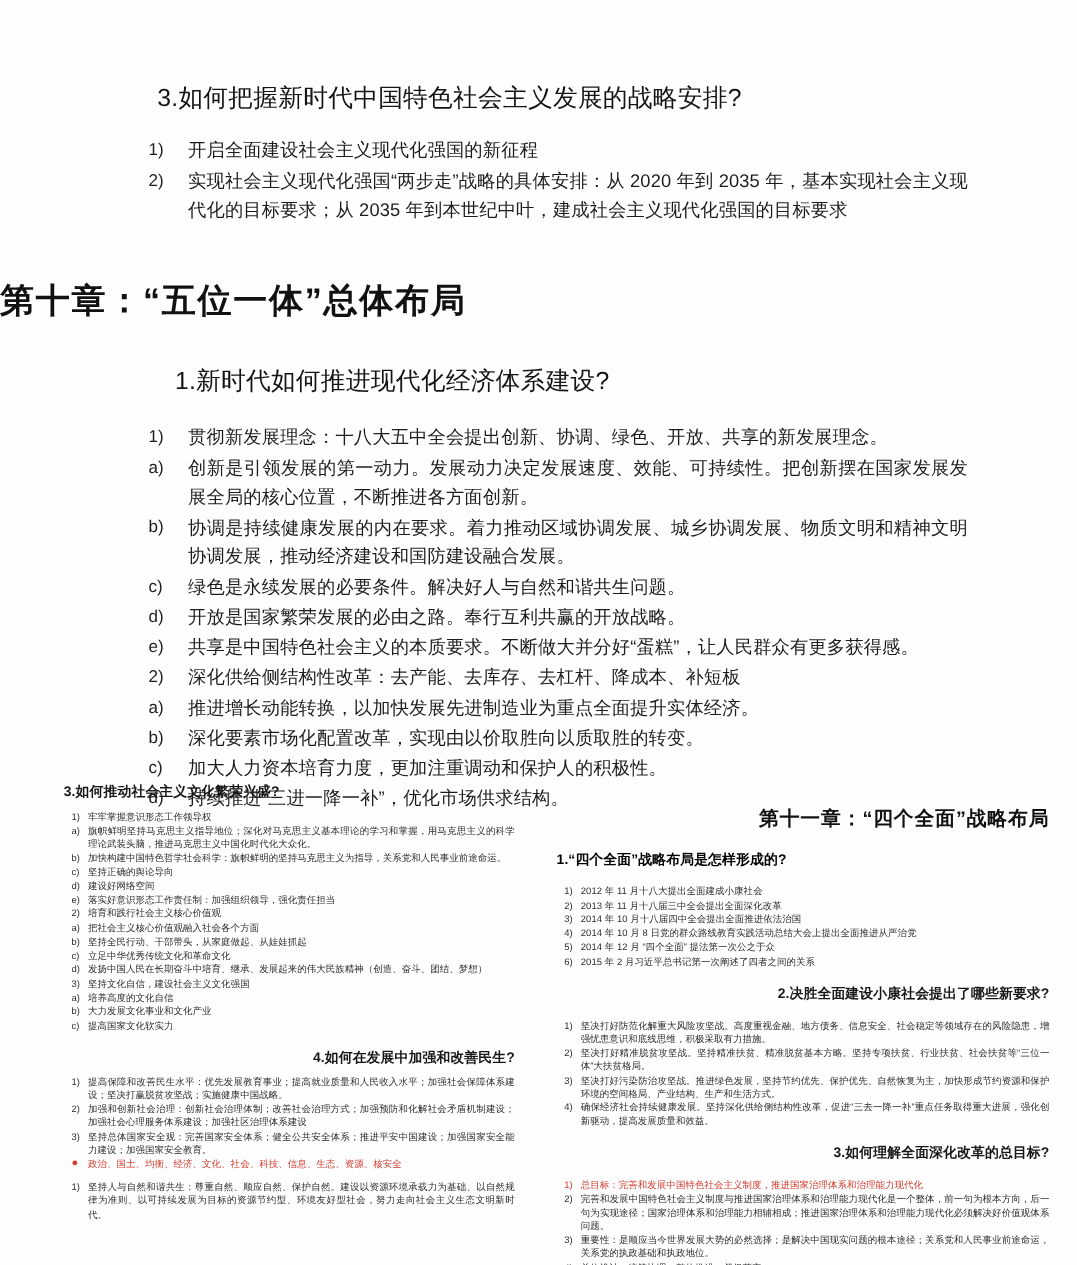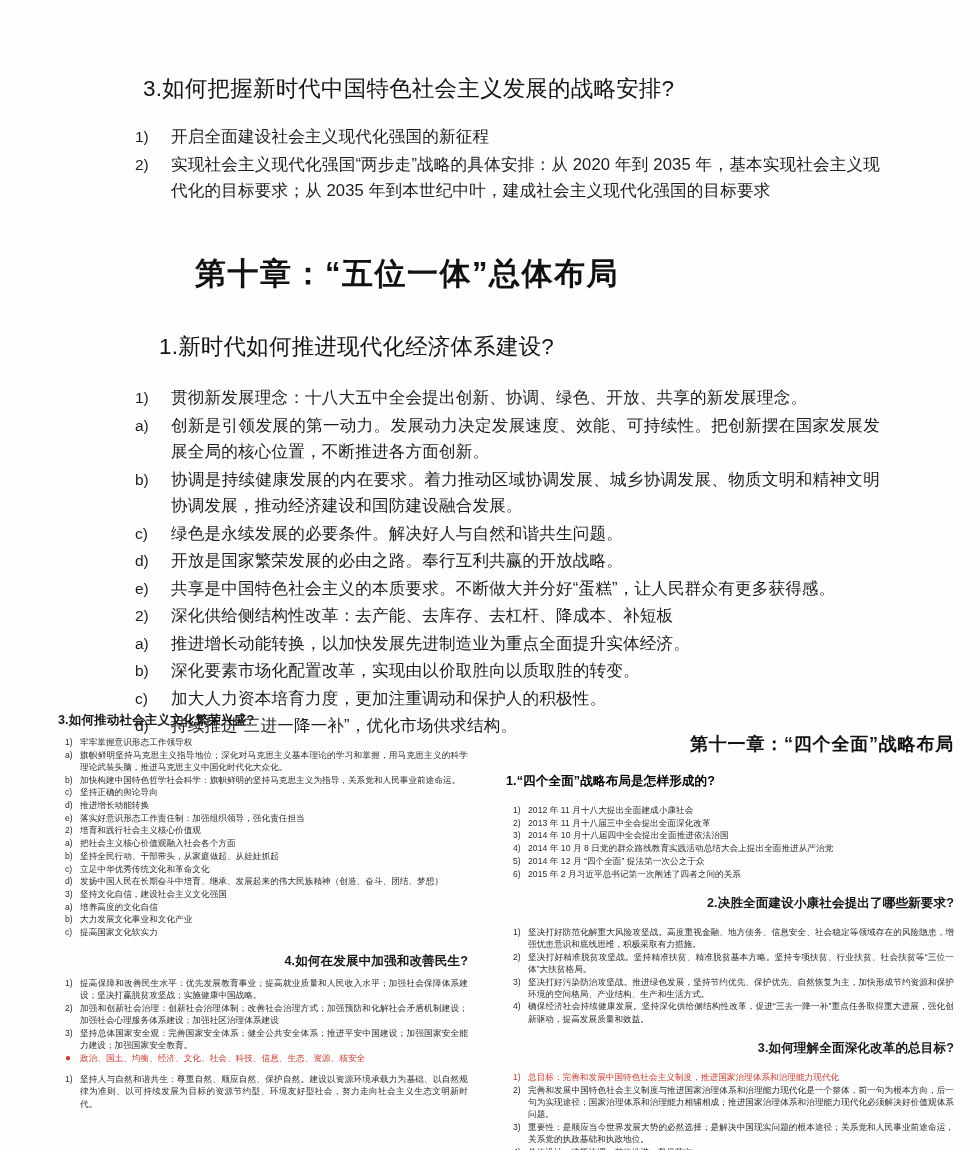--- a/index.html
+++ b/index.html
@@ -32,21 +32,21 @@
     position: absolute;
     font-size: 22.5px;
     font-weight: normal;
     letter-spacing: 0.2px;
     color: #141414;
     white-space: nowrap;
   }
   .chapter-title {
     position: absolute;
     width: 814px;
-    text-align: center;
+    text-align: left;
     font-size: 31px;
     font-weight: bold;
     letter-spacing: 1.5px;
     color: #111;
   }
   .lg-list {
     position: absolute;
     left: 135px;
     width: 745px;
   }
@@ -214,21 +214,21 @@
           <div class="sm-item">
             <span class="mk">b)</span>
             <span class="tx">加快构建中国特色哲学社会科学：旗帜鲜明的坚持马克思主义为指导，关系党和人民事业前途命运。</span>
           </div>
           <div class="sm-item">
             <span class="mk">c)</span>
             <span class="tx">坚持正确的舆论导向</span>
           </div>
           <div class="sm-item">
             <span class="mk">d)</span>
-            <span class="tx">推进增长动能转换</span>
+            <span class="tx">建设好网络空间</span>
           </div>
           <div class="sm-item">
             <span class="mk">e)</span>
             <span class="tx">落实好意识形态工作责任制：加强组织领导，强化责任担当</span>
           </div>
           <div class="sm-item">
             <span class="mk">2)</span>
             <span class="tx">培育和践行社会主义核心价值观</span>
           </div>
           <div class="sm-item">

